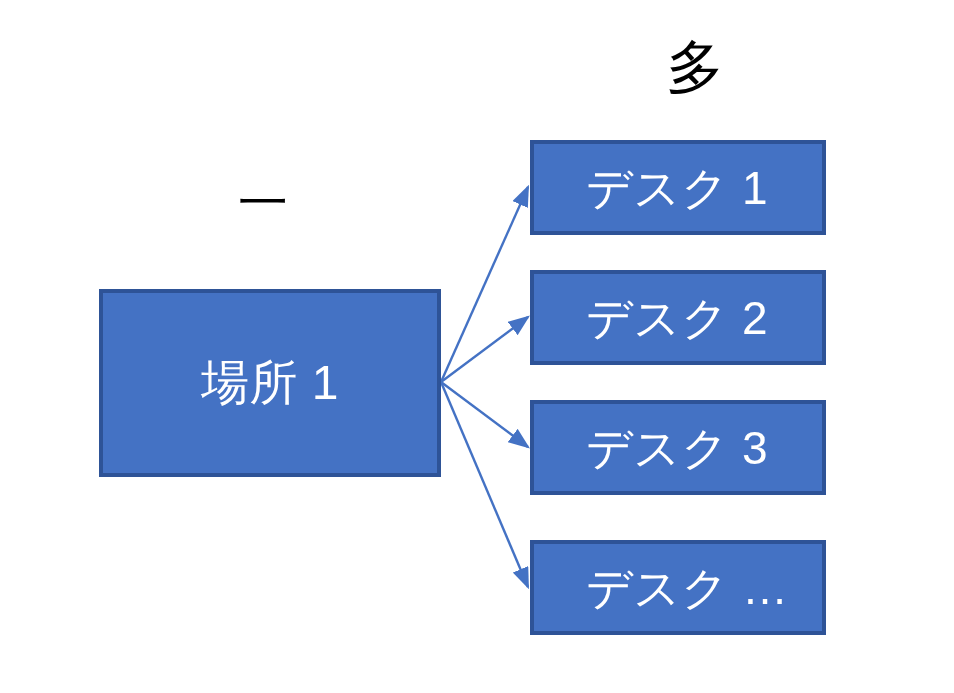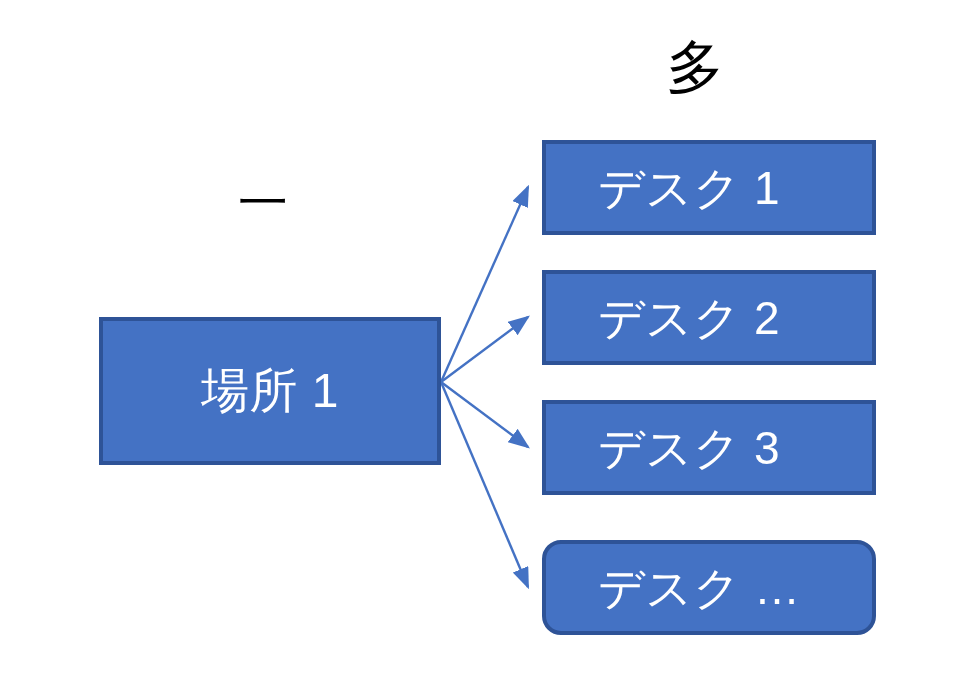--- a/index.html
+++ b/index.html
@@ -47,43 +47,41 @@
     letter-spacing: 0.5px;
     color: #ffffff;
     display: inline-block;
   }
 
   
   #box-location {
     left: 99px;
     top: 289px;
     width: 342px;
-    height: 148px;
-    margin-top: 28px;
+    height: 188px;
   }
   #box-location .entity-label {
     font-size: 48px;
   }
 
   
   .desk-box {
     left: 530px;
-    width: 334px;
+    width: 296px;
     height: 95px;
     justify-content: flex-start;
     padding-left: 52px;
-    margin-left: 12px;
   }
   .desk-box .entity-label {
     font-size: 46px;
   }
   #box-desk-0 { top: 140px; }
   #box-desk-1 { top: 270px; }
   #box-desk-2 { top: 400px; text-align: center; }
-  #box-desk-3 { top: 540px; border-radius: 19px; }
+  #box-desk-3 { top: 540px; }
 
   
   .cardinality {
     position: absolute;
     z-index: 3;
     color: #000000;
     font-size: 54px;
     line-height: 1;
     white-space: nowrap;
   }

